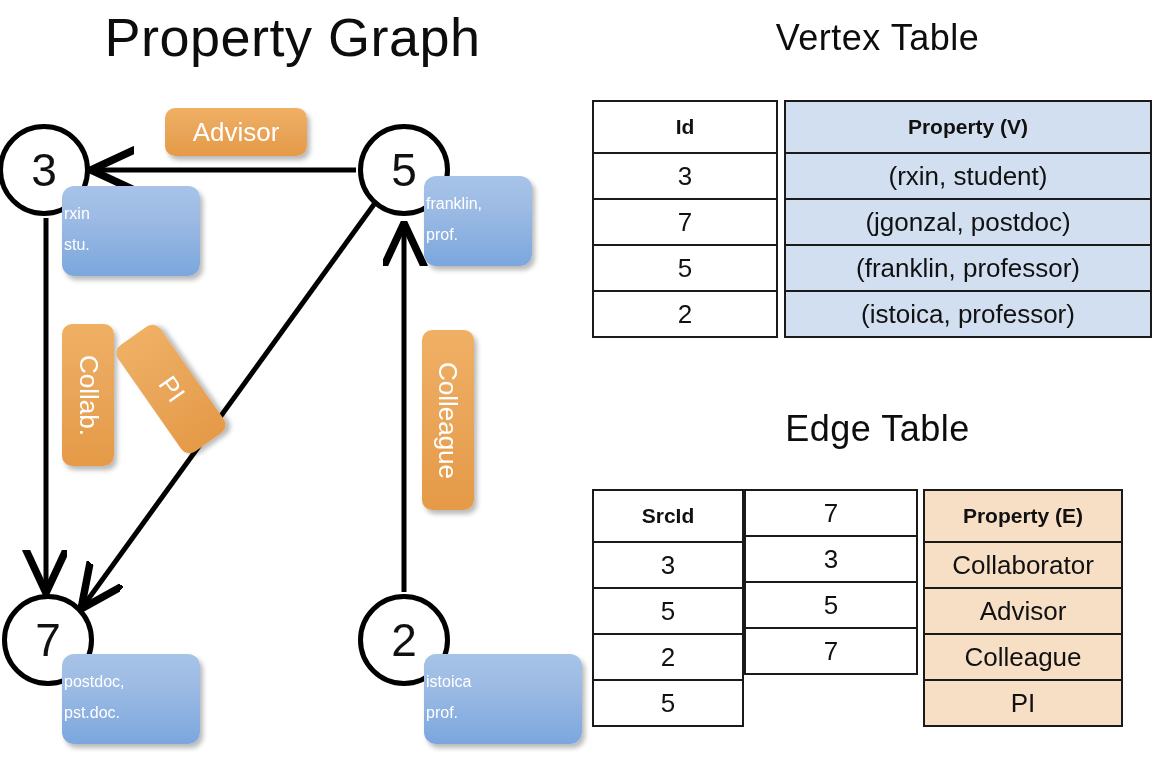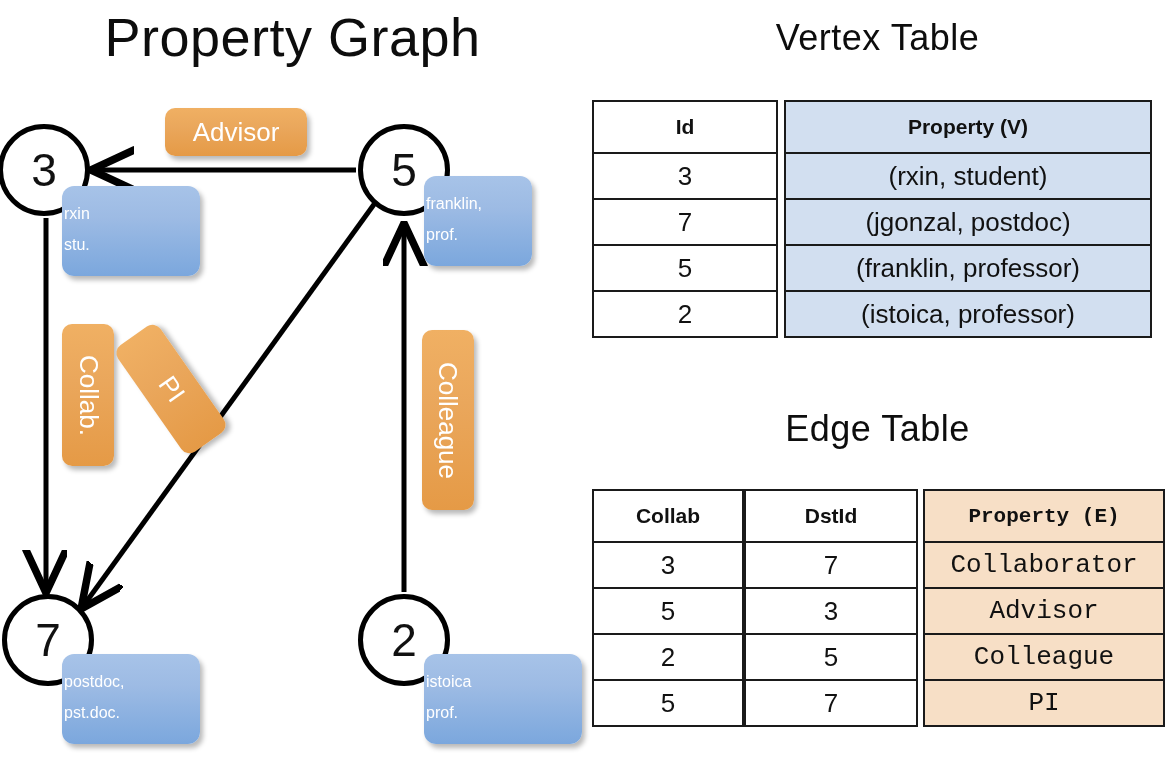--- a/index.html
+++ b/index.html
@@ -164,21 +164,21 @@
   .fill-blue  { background: #d2dff0; }
   .fill-peach { background: #f7dfc6; }
 
   
   #vertex-id-table   { left: 592px;  top: 100px; width: 186px; }
   #vertex-prop-table { left: 784px;  top: 100px; width: 368px; }
 
   
   #edge-src-table  { left: 592px; top: 489px; width: 152px; }
   #edge-dst-table  { left: 744px; top: 489px; width: 174px; }
-  #edge-prop-table { left: 923px; top: 489px; width: 242px; font-family: Liberation Mono, monospace; }
+  #edge-prop-table { left: 923px; top: 489px; width: 200px; }
 </style>
 </head>
 <body>
 
 <div id="title-property-graph" class="slide-title">Property Graph</div>
 
 <div id="graph-panel">
 
   <svg id="graph-edges" viewBox="0 0 585 760">
     <defs>
@@ -284,42 +284,39 @@
     <td class="fill-blue">(istoica, professor)</td>
   </tr>
 </tbody>
   </table>
 
 <div id="title-edge-table" class="slide-title">Edge Table</div>
 
 <table id="edge-src-table" class="tbl">
   <tbody>
       <tr>
-    <th>Collab</th>
+    <th>SrcId</th>
   </tr>
   <tr>
     <td>3</td>
   </tr>
   <tr>
     <td>5</td>
   </tr>
   <tr>
     <td>2</td>
   </tr>
   <tr>
     <td>5</td>
   </tr>
 </tbody>
   </table>
 
 <table id="edge-dst-table" class="tbl">
   <tbody>
-      <tr>
-    <th>DstId</th>
-  </tr>
   <tr>
     <td>7</td>
   </tr>
   <tr>
     <td>3</td>
   </tr>
   <tr>
     <td>5</td>
   </tr>
   <tr>

